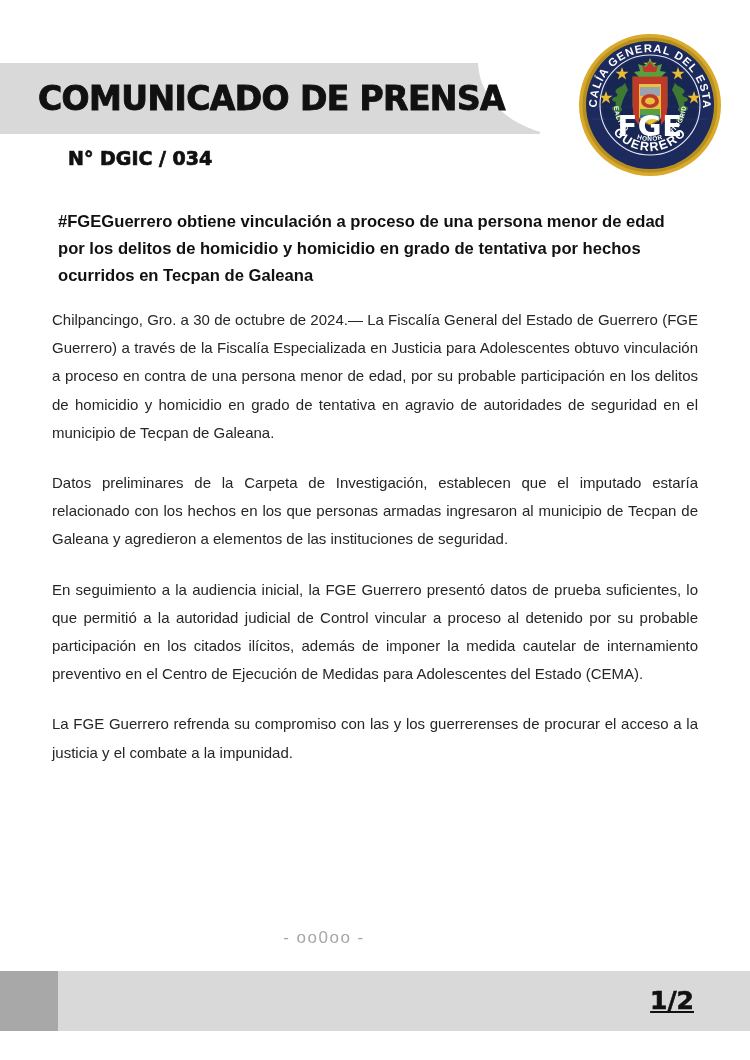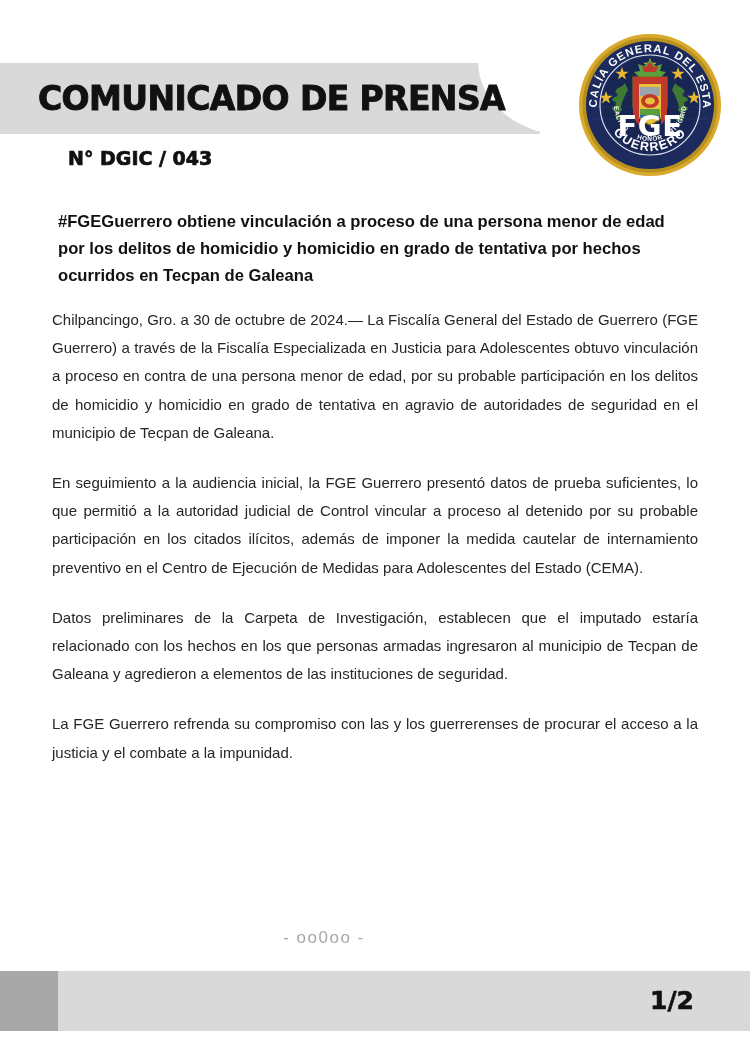--- a/index.html
+++ b/index.html
@@ -142,30 +142,31 @@
   #page-number {
     position: absolute;
     right: 56px;
     top: 971px;
     height: 60px;
     line-height: 60px;
     font-family: "DejaVu Sans", sans-serif;
     font-weight: 700;
     font-size: 25px;
     color: #111111;
+    text-decoration: underline;
     -webkit-text-stroke: 0.6px #111111;
   }
 </style>
 </head>
 <body>
 
 <div id="header-band"></div>
 <div id="header-band-curve"></div>
 <div id="header-title">COMUNICADO DE PRENSA</div>
-<div id="doc-number">N° DGIC / 043</div>
+<div id="doc-number">N° DGIC / 034</div>
 
 <div id="seal">
   <svg viewBox="0 0 144 144" width="144" height="144" aria-hidden="true">
     <defs>
       <path id="arcTop" d="M 19,72 A 53,53 0 0 1 125,72" fill="none"></path>
       <path id="arcBottom" d="M 26,72 A 46,46 0 0 0 118,72" fill="none"></path>
       <path id="arcMottoL" d="M 36,72 A 36,36 0 0 0 108,72" fill="none"></path>
     </defs>
 
     <circle cx="72" cy="72" r="71" fill="#d8a92a"></circle>
@@ -244,22 +245,22 @@
     <text font-family="'Liberation Sans', sans-serif" font-size="6.4" font-weight="bold" fill="#ffffff" letter-spacing="0.7">
       <textPath href="#arcMottoL" startOffset="88%" text-anchor="middle">INTEGRIDAD</textPath>
     </text>
   </svg>
 </div>
 
 <div id="headline">#FGEGuerrero obtiene vinculación a proceso de una persona menor de edad por los delitos de homicidio y homicidio en grado de tentativa por hechos ocurridos en Tecpan de Galeana</div>
 
 <div id="body-copy">
   <p class="para">Chilpancingo, Gro. a 30 de octubre de 2024.— La Fiscalía General del Estado de Guerrero (FGE Guerrero) a través de la Fiscalía Especializada en Justicia para Adolescentes obtuvo vinculación a proceso en contra de una persona menor de edad, por su probable participación en los delitos de homicidio y homicidio en grado de tentativa en agravio de autoridades de seguridad en el municipio de Tecpan de Galeana.</p>
+  <p class="para">Datos preliminares de la Carpeta de Investigación, establecen que el imputado estaría relacionado con los hechos en los que personas armadas ingresaron al municipio de Tecpan de Galeana y agredieron a elementos de las instituciones de seguridad.</p>
   <p class="para">En seguimiento a la audiencia inicial, la FGE Guerrero presentó datos de prueba suficientes, lo que permitió a la autoridad judicial de Control vincular a proceso al detenido por su probable participación en los citados ilícitos, además de imponer la medida cautelar de internamiento preventivo en el Centro de Ejecución de Medidas para Adolescentes del Estado (CEMA).</p>
-  <p class="para">Datos preliminares de la Carpeta de Investigación, establecen que el imputado estaría relacionado con los hechos en los que personas armadas ingresaron al municipio de Tecpan de Galeana y agredieron a elementos de las instituciones de seguridad.</p>
   <p class="para">La FGE Guerrero refrenda su compromiso con las y los guerrerenses de procurar el acceso a la justicia y el combate a la impunidad.</p>
 </div>
 
 <div id="separator">- oo0oo -</div>
 
 <div id="footer-left-block"></div>
 <div id="footer-band"></div>
 <div id="page-number">1/2</div>
 
 </body></html>

